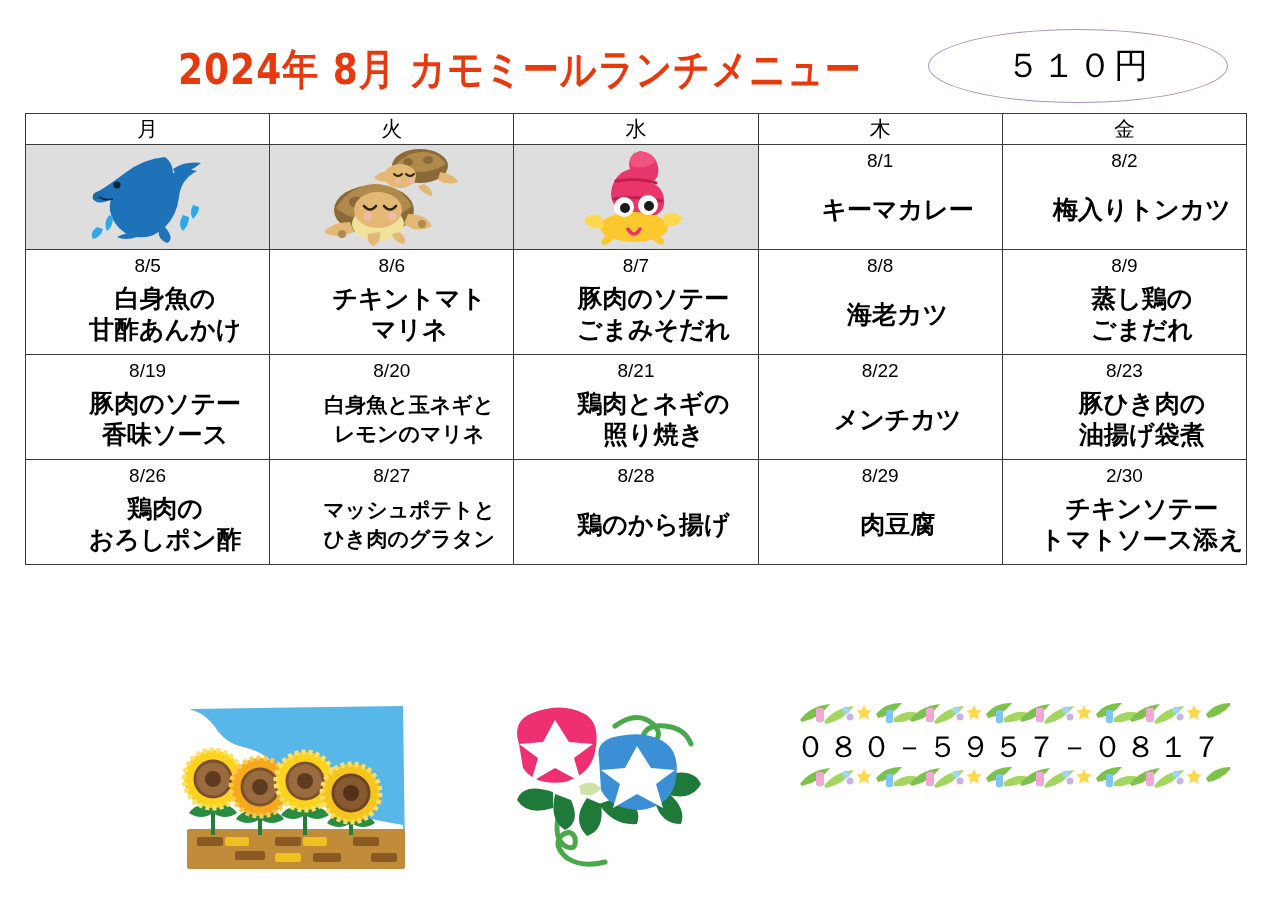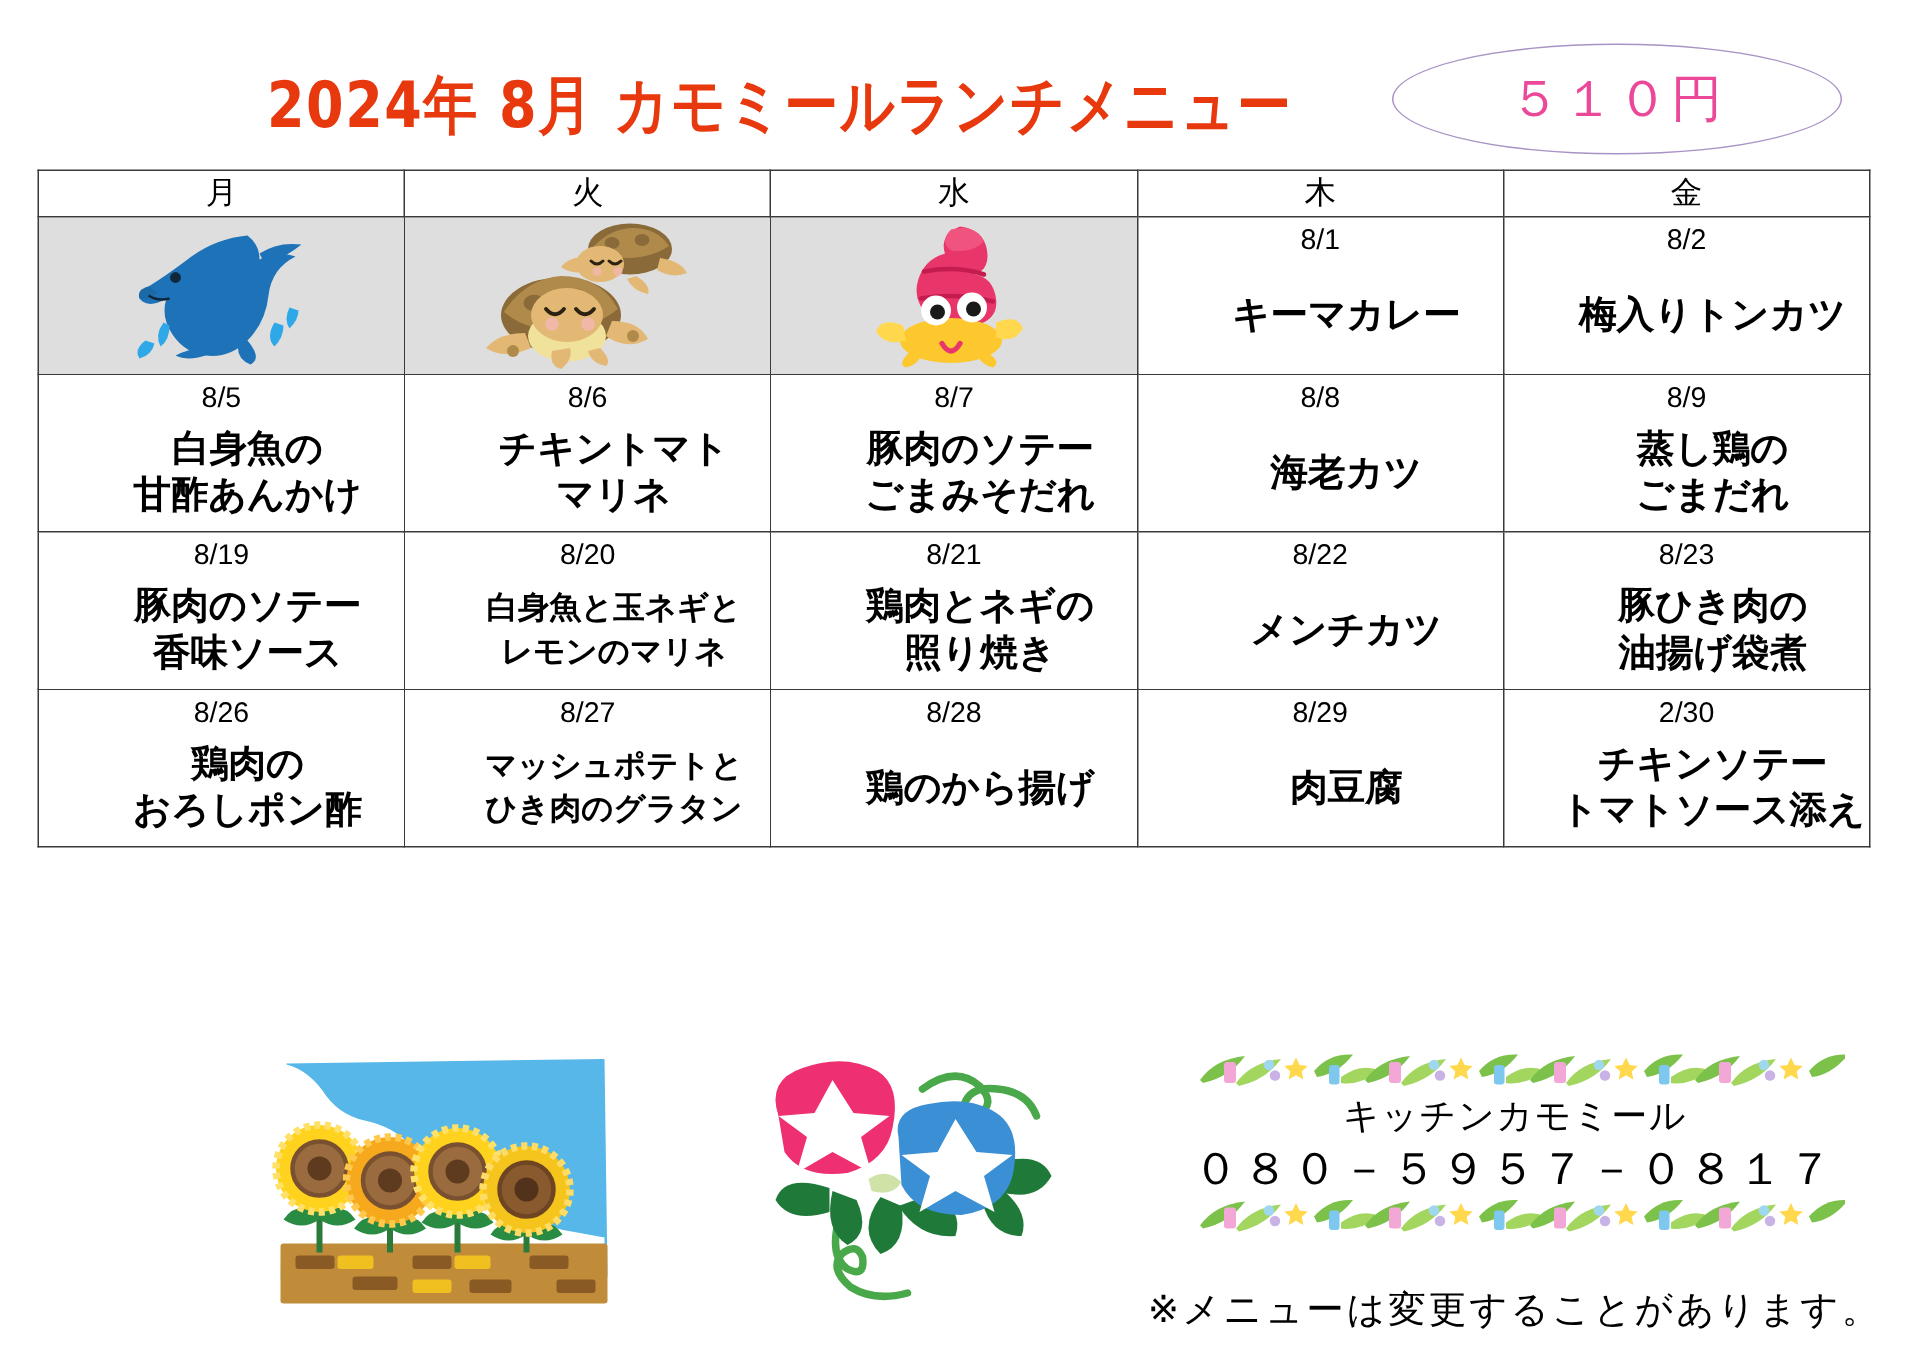--- a/index.html
+++ b/index.html
@@ -46,21 +46,21 @@
     border: 1.5px solid #a893c4;
     border-radius: 50%;
     box-sizing: border-box;
     display: flex;
     align-items: center;
     justify-content: center;
   }
   #price-text {
     font-size: 34px;
     letter-spacing: 2px;
-    color: #ec4899;
+    color: #000000;
     font-family: Liberation Sans, sans-serif;
   }
 
   
   #calendar {
     position: absolute;
     left: 25px;
     top: 113px;
     width: 1222px;
     border-collapse: collapse;
@@ -501,21 +501,20 @@
             <rect x="26" y="6" width="8" height="14" rx="2" fill="#f3a7d6"></rect>
             <circle cx="56" cy="8" r="3.5" fill="#9fd7ef"></circle>
             <circle cx="60" cy="15" r="3.5" fill="#c9b3e6"></circle>
             <path d="M74 3 l2.4 5 5.4.6-4 3.7 1.1 5.3-4.9-2.7-4.9 2.7 1.1-5.3-4-3.7 5.4-.6z" fill="#ffd84d"></path>
             <path d="M86 12 Q96 0 112 1 Q102 14 88 16 Z" fill="#7cc24a"></path>
           </g>
         </g>
       </svg>
     </div>
 
-    <div class="contact-line">キッチンカモミール</div>
     <div class="contact-line phone">０８０－５９５７－０８１７</div>
 
     <div class="deco-band">
       <svg width="440" height="26" viewBox="0 0 440 26">
         <g>
           <g transform="translate(0,0)">
             <path d="M10 18 Q20 4 40 2 Q30 16 12 20 Z" fill="#7cc24a"></path>
             <path d="M34 20 Q44 6 64 4 Q54 18 36 22 Z" fill="#a3d65f"></path>
             <rect x="26" y="6" width="8" height="14" rx="2" fill="#f3a7d6"></rect>
             <circle cx="56" cy="8" r="3.5" fill="#9fd7ef"></circle>
@@ -554,14 +553,13 @@
             <circle cx="56" cy="8" r="3.5" fill="#9fd7ef"></circle>
             <circle cx="60" cy="15" r="3.5" fill="#c9b3e6"></circle>
             <path d="M74 3 l2.4 5 5.4.6-4 3.7 1.1 5.3-4.9-2.7-4.9 2.7 1.1-5.3-4-3.7 5.4-.6z" fill="#ffd84d"></path>
             <path d="M86 12 Q96 0 112 1 Q102 14 88 16 Z" fill="#7cc24a"></path>
           </g>
         </g>
       </svg>
     </div>
   </div>
 
-  <div id="note-line">※メニューは変更することがあります。</div>
 </div>
 
 </body></html>

